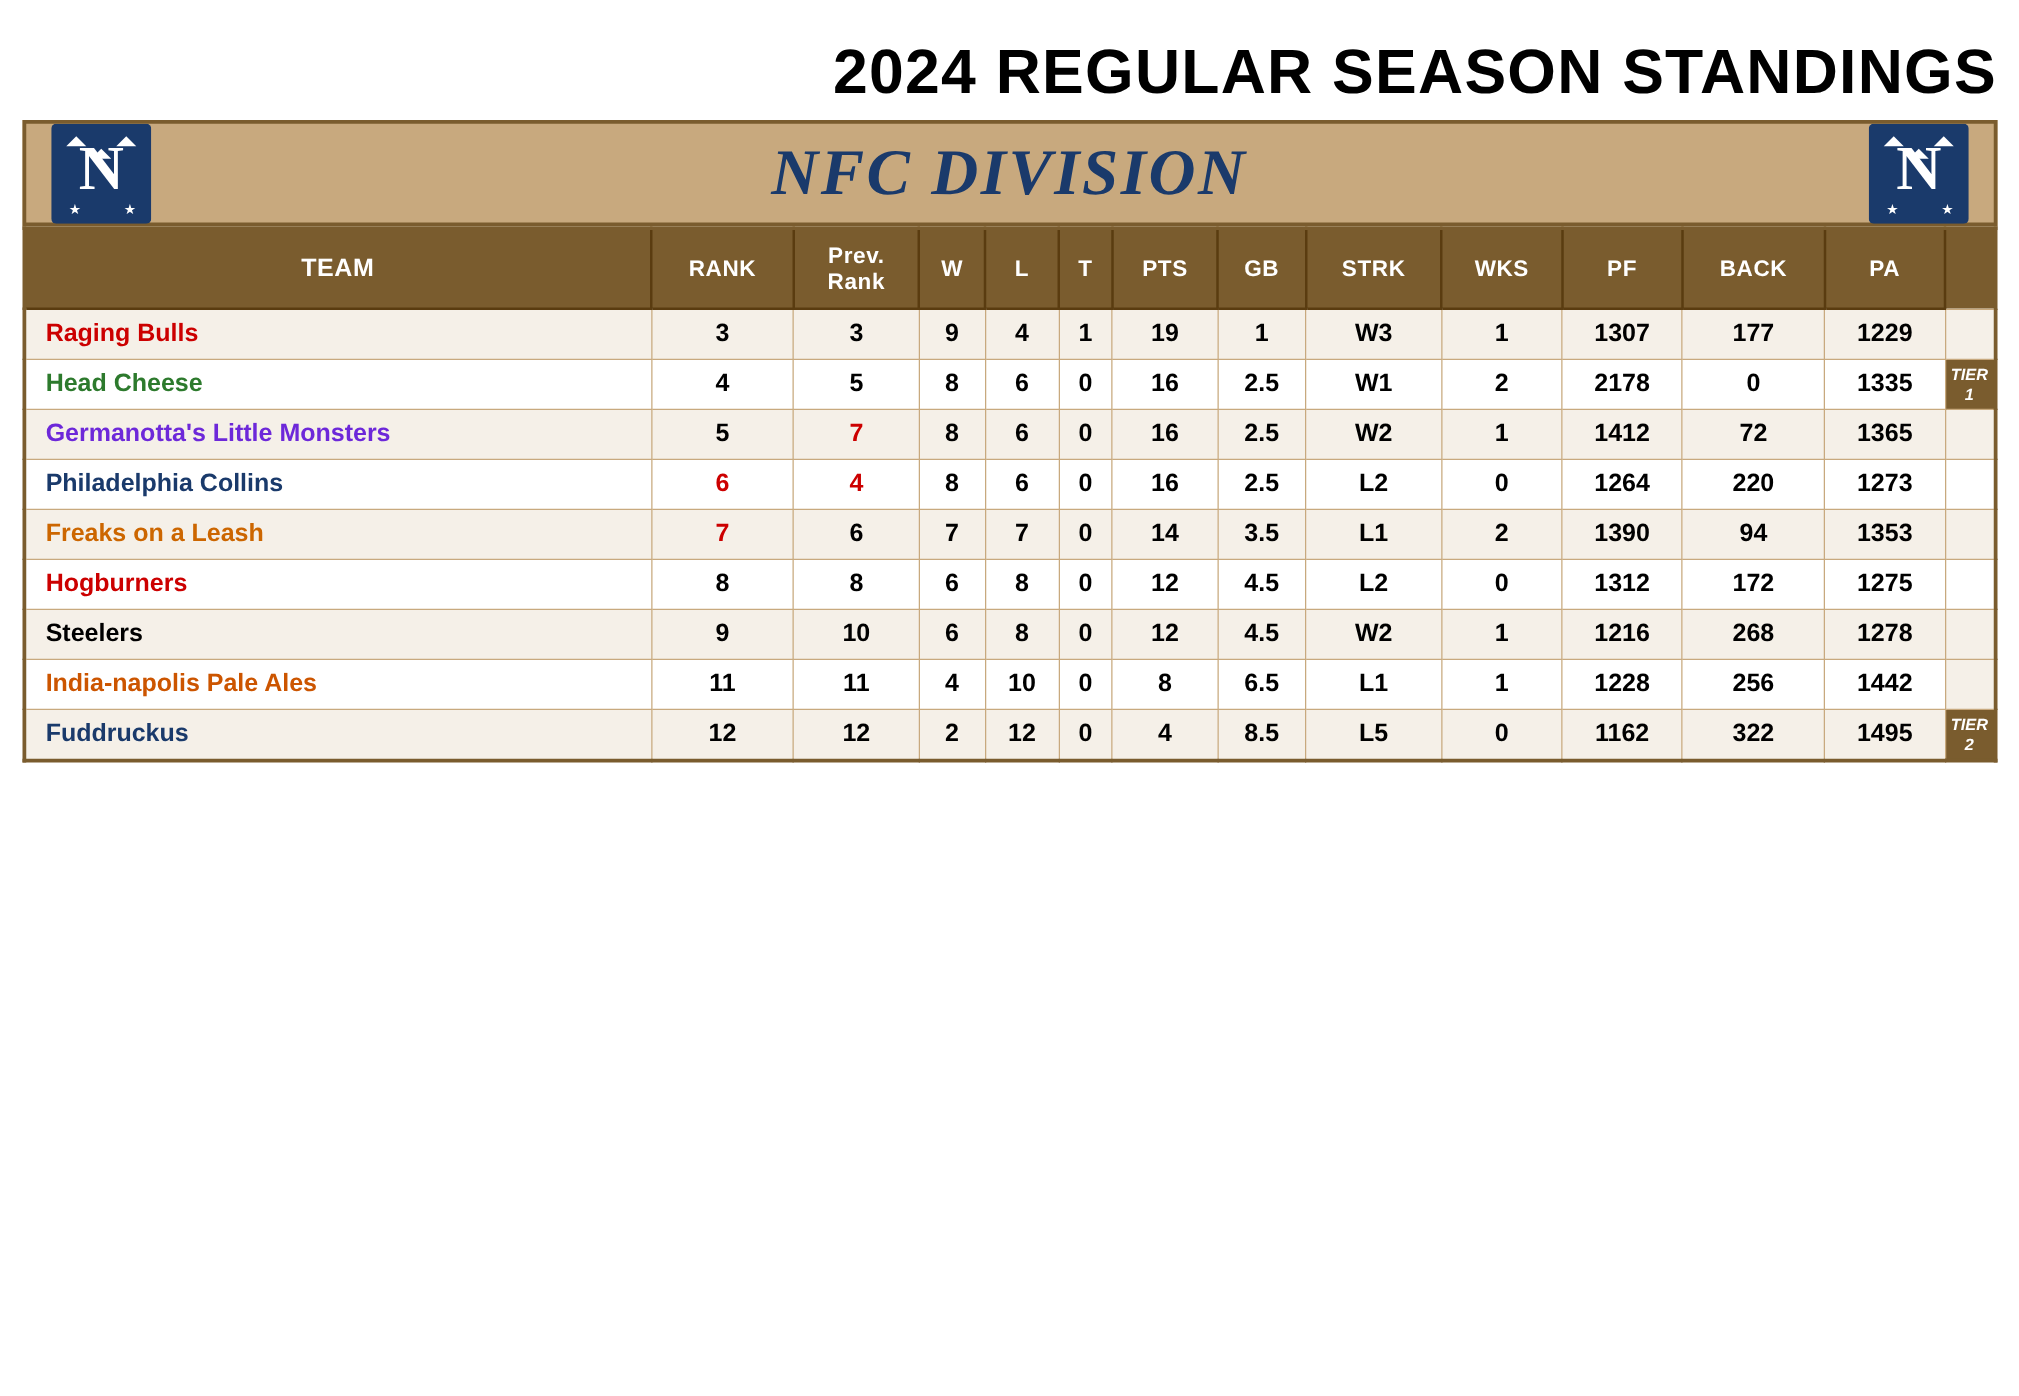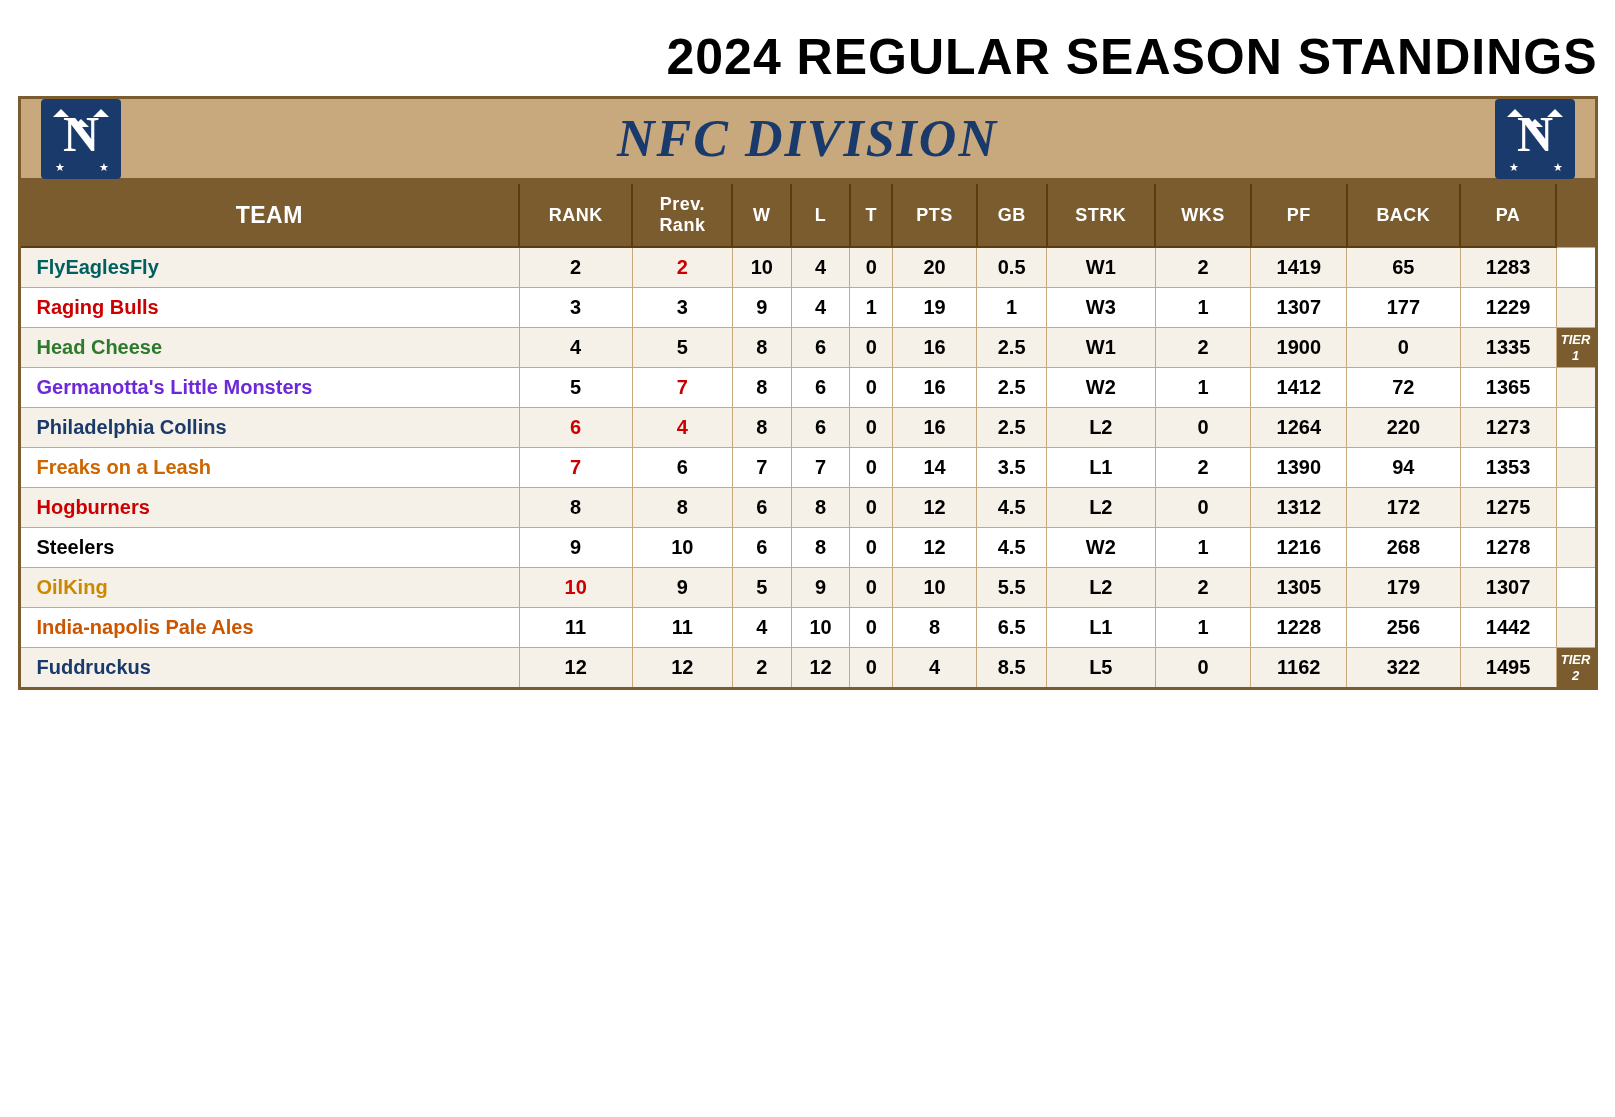--- a/index.html
+++ b/index.html
@@ -62,21 +62,21 @@
       background: #7a5c2e;
       color: #fff;
       font-size: 18px;
       font-weight: 700;
       text-align: center;
       padding: 10px 6px;
       border: 2px solid #5a3c10;
       letter-spacing: 0.5px;
     }
     .standings-table th.team-col {
-      font-size: 23px;
+      font-size: 20px;
     }
     .standings-table td {
       text-align: center;
       padding: 8px 6px;
       font-size: 20px;
       border: 1px solid #c8a97e;
       font-weight: 600;
     }
     .standings-table tr:nth-child(odd) td {
       background: #f5f0e8;
@@ -152,36 +152,20 @@
         <th>STRK</th>
         <th>WKS</th>
         <th>PF</th>
         <th>BACK</th>
         <th>PA</th>
         <th style="background:#7a5c2e; border:none; width:10px;"></th>
       </tr>
     </thead>
     <tbody id="standings-body">
         <tr>
-          <td class="team-name-cell" style="color: rgb(0, 96, 96);">FlyEaglesFly</td>
-          <td style="color: rgb(0, 0, 0); font-weight: 900;">2</td>
-          <td style="color: rgb(204, 0, 0); font-weight: 900;">2</td>
-          <td>10</td>
-          <td>4</td>
-          <td>0</td>
-          <td>20</td>
-          <td>0.5</td>
-          <td>W1</td>
-          <td>2</td>
-          <td>1419</td>
-          <td>65</td>
-          <td>1283</td>
-          <td style="background: rgb(255, 255, 255); border: 1px solid rgb(200, 169, 126);"></td>
-        </tr>
-        <tr>
           <td class="team-name-cell" style="color: rgb(204, 0, 0);">Raging Bulls</td>
           <td style="color: rgb(0, 0, 0); font-weight: 900;">3</td>
           <td style="color: rgb(0, 0, 0); font-weight: 900;">3</td>
           <td>9</td>
           <td>4</td>
           <td>1</td>
           <td>19</td>
           <td>1</td>
           <td>W3</td>
           <td>1</td>
@@ -194,21 +178,21 @@
           <td class="team-name-cell" style="color: rgb(45, 122, 45);">Head Cheese</td>
           <td style="color: rgb(0, 0, 0); font-weight: 900;">4</td>
           <td style="color: rgb(0, 0, 0); font-weight: 900;">5</td>
           <td>8</td>
           <td>6</td>
           <td>0</td>
           <td>16</td>
           <td>2.5</td>
           <td>W1</td>
           <td>2</td>
-          <td>1900</td>
+          <td>2178</td>
           <td>0</td>
           <td>1335</td>
           <td class="tier-cell">TIER<br>1</td>
         </tr>
         <tr>
           <td class="team-name-cell" style="color: #6d28d9; font-size: 16px;">Germanotta's Little Monsters</td>
           <td style="color: rgb(0, 0, 0); font-weight: 900;">5</td>
           <td style="color: rgb(204, 0, 0); font-weight: 900;">7</td>
           <td>8</td>
           <td>6</td>
@@ -280,36 +264,20 @@
           <td>12</td>
           <td>4.5</td>
           <td>W2</td>
           <td>1</td>
           <td>1216</td>
           <td>268</td>
           <td>1278</td>
           <td style="background: rgb(245, 240, 232); border: 1px solid rgb(200, 169, 126);"></td>
         </tr>
         <tr>
-          <td class="team-name-cell" style="color: rgb(204, 136, 0);">OilKing</td>
-          <td style="color: rgb(204, 0, 0); font-weight: 900;">10</td>
-          <td style="color: rgb(0, 0, 0); font-weight: 900;">9</td>
-          <td>5</td>
-          <td>9</td>
-          <td>0</td>
-          <td>10</td>
-          <td>5.5</td>
-          <td>L2</td>
-          <td>2</td>
-          <td>1305</td>
-          <td>179</td>
-          <td>1307</td>
-          <td style="background: rgb(255, 255, 255); border: 1px solid rgb(200, 169, 126);"></td>
-        </tr>
-        <tr>
           <td class="team-name-cell" style="color: rgb(204, 85, 0);">India-napolis Pale Ales</td>
           <td style="color: rgb(0, 0, 0); font-weight: 900;">11</td>
           <td style="color: rgb(0, 0, 0); font-weight: 900;">11</td>
           <td>4</td>
           <td>10</td>
           <td>0</td>
           <td>8</td>
           <td>6.5</td>
           <td>L1</td>
           <td>1</td>

